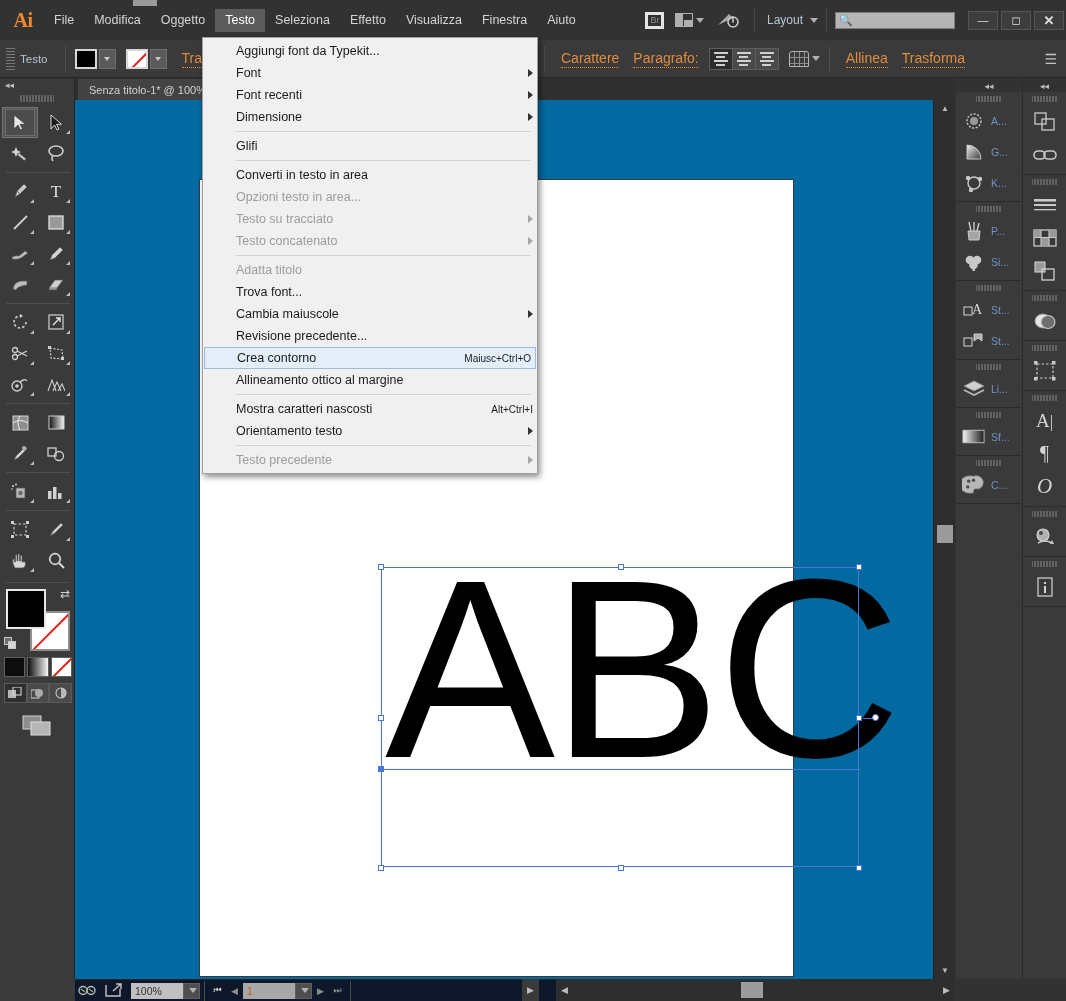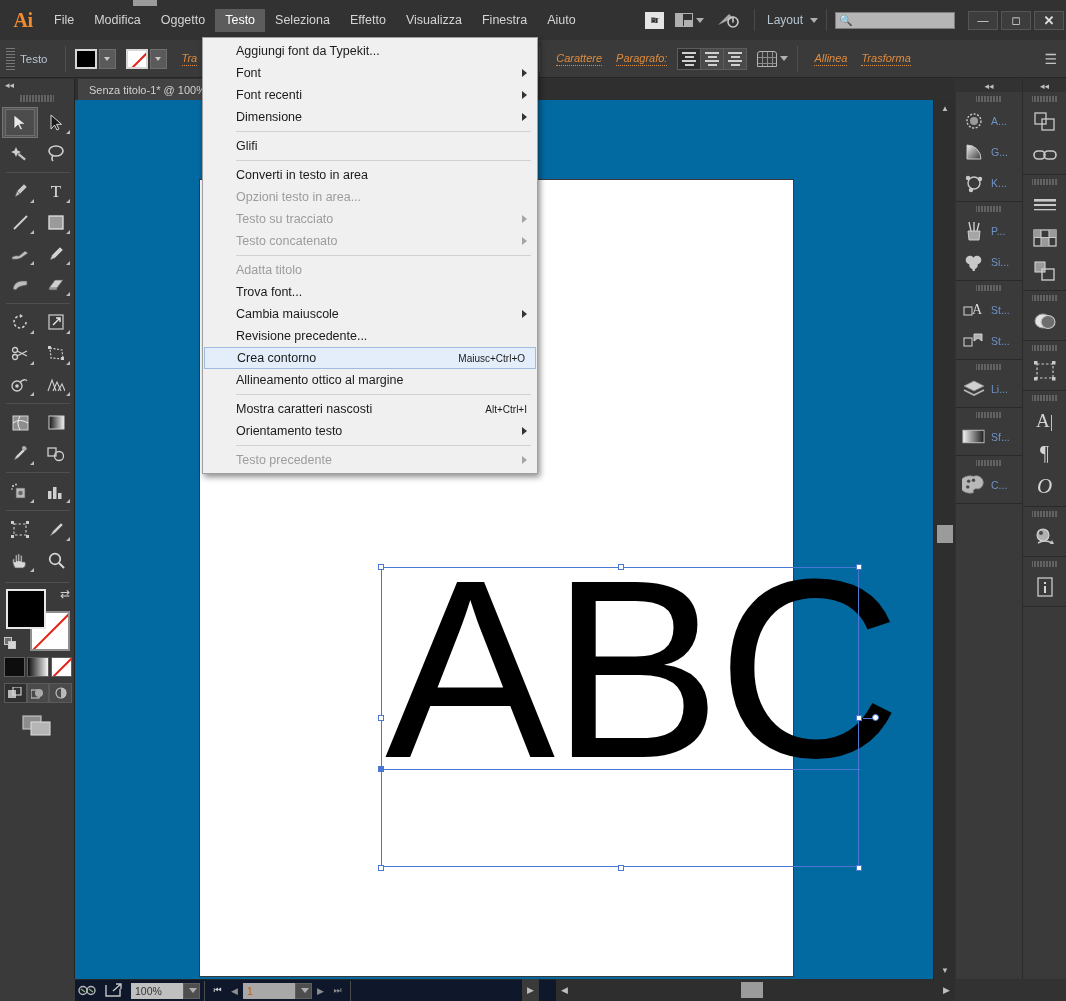--- a/index.html
+++ b/index.html
@@ -43,21 +43,21 @@
 
   .titlebar-right {
     position: absolute; right: 0; top: 0; height: 40px;
     display: flex; align-items: center;
   }
   .tb-btn {
     width: 30px; height: 30px; display: flex; align-items: center;
     justify-content: center; color: #9a9a9a; font-size: 11px;
   }
   .br-box {
-    border: 6px solid #e5e5e5; width: 19px; height: 17px;
+    border: 3px solid #e5e5e5; width: 19px; height: 17px;
     display: flex; align-items: center; justify-content: center;
     color: #8d8d8d; font-size: 9px; font-family: "Liberation Sans", sans-serif;
   }
   .arrange-icon { position: relative; width: 18px; height: 14px; border: 1px solid #b0b0b0; }
   .arrange-icon::before {
     content:""; position:absolute; left:0; top:0; width:7px; height:12px; background:#b0b0b0;
   }
   .arrange-icon::after {
     content:""; position:absolute; left:8px; top:6px; width:8px; height:6px; background:#b0b0b0;
   }
@@ -110,22 +110,22 @@
   .swatch.none::after {
     content:""; position:absolute; left:-4px; top:8px; width:32px; height:2px;
     background:#e2231a; transform: rotate(-45deg);
   }
   .dd-btn {
     width: 17px; height: 20px; background: #5a5a5a; border: 1px solid #6e6e6e;
     margin-left: 2px; display: flex; align-items: center; justify-content: center;
   }
   .dd-btn .caret-dn { border-top-color: #c8c8c8; margin: 0; border-left-width:3px; border-right-width:3px; border-top-width:4px;}
   .link-lbl {
-    color: #e08b3d; font-size: 11px; margin: 0 7px;
-    border-bottom: 1px dotted #e08b3d; padding-bottom: 1px; font-style: italic;
+    color: #e08b3d; font-size: 14px; margin: 0 7px;
+    border-bottom: 1px dotted #e08b3d; padding-bottom: 1px;
   }
   .circle-ico {
     width: 16px; height: 16px; border-radius: 50%;
     background: radial-gradient(circle at 35% 32%, #f2f2f2 0%, #9a9a9a 45%, #4a4a4a 100%);
     border: 1px solid #7c7c7c;
   }
   .align-grp { display: flex; margin-left: 4px; }
   .align-btn {
     width: 24px; height: 22px; background: #4a4a4a; border: 1px solid #5d5d5d;
     display: flex; flex-direction: column; justify-content: center;
@@ -373,21 +373,21 @@
     background: #f0f0f0; border: 1px solid #a0a0a0;
     box-shadow: 2px 3px 6px rgba(0,0,0,0.45); z-index: 50;
     padding: 2px 0;
   }
   .dd-gutter {
     position: absolute; left: 1px; top: 1px; bottom: 1px; width: 26px;
     background: #f0f0f0;
   }
   .dd-item {
     position: relative; height: 22px; display: flex; align-items: center;
-    padding-left: 33px; padding-right: 10px; font-size: 12.5px;
+    padding-left: 33px; padding-right: 4px; font-size: 12.5px;
     color: #1a1a1a; cursor: default; text-align: center;
   }
   .dd-item.disabled { color: #9c9c9c; }
   .dd-item.hl {
     background: #e4eefb; border: 1px solid #9dbce0; height: 22px;
     margin: 0 1px; padding-left: 32px;
   }
   .dd-shortcut { margin-left: auto; font-size: 10px; color: #1a1a1a; }
   .dd-arrow {
     margin-left: auto; width: 0; height: 0;

